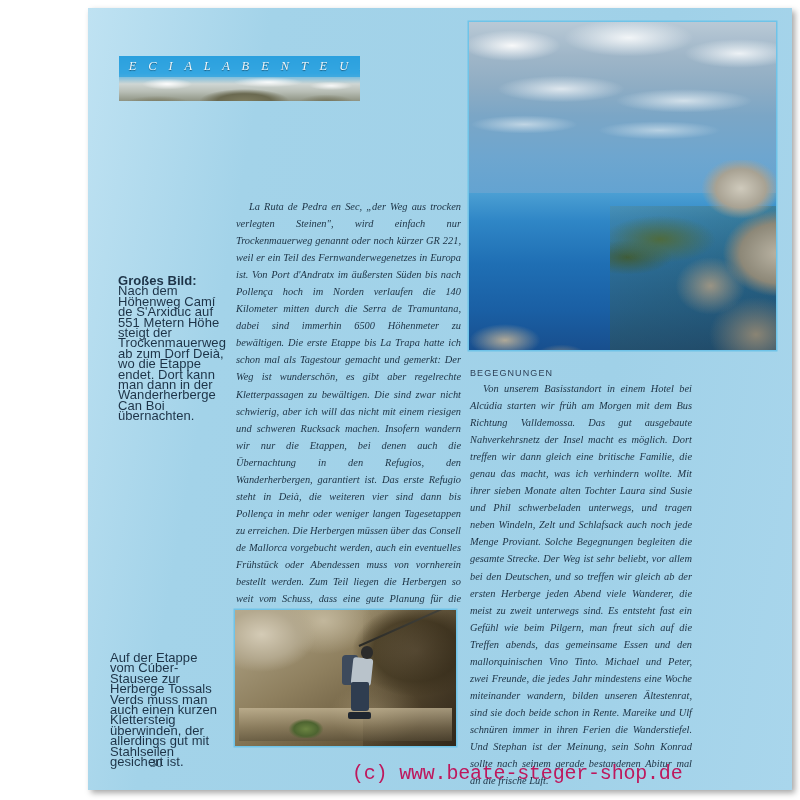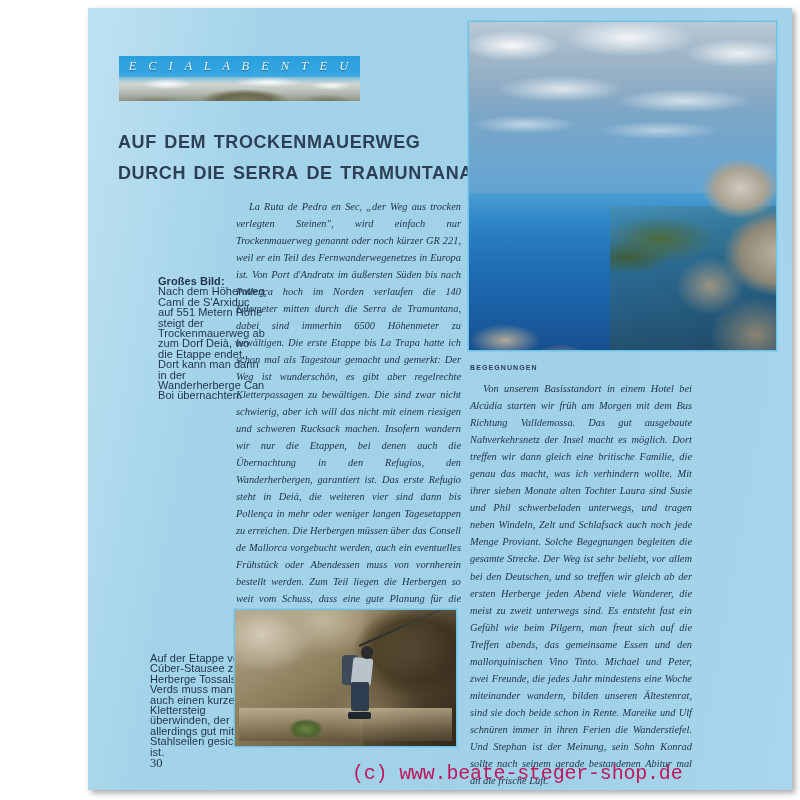--- a/index.html
+++ b/index.html
@@ -77,25 +77,24 @@
     font-variant: small-caps;
     text-transform: lowercase;
   }
   .headline::first-letter{ }
 
   
   .cap {
     position: absolute;
     width: 108px;
     font-family: "Liberation Sans", sans-serif;
-    font-size: 11px;
+    font-size: 13px;
     line-height: 10.4px;
     color: #1d3347;
     letter-spacing: .05px;
-    margin-left: 40px;
   }
   .cap-1 { left: 30px; top: 268px; }
   .cap-2 { left: 22px; top: 645px; }
   .cap-title { font-weight: 700; display:block; }
 
   
   .bodycol {
     position: absolute;
     font-family: "Liberation Serif", serif;
     font-style: italic;
@@ -109,22 +108,22 @@
   .col-left  { left: 148px; top: 190px; width: 225px; }
   .col-left  p { margin: 0; text-indent: 13px; }
 
   .col-right { left: 382px; top: 372px; width: 222px; }
   .col-right p { margin: 0; text-indent: 13px; }
 
   .subhead {
     position: absolute;
     left: 382px; top: 345px; width: 222px;
     font-family: "Liberation Sans", sans-serif;
-    font-weight: 700;
-    font-size: 10px;
+    font-weight: 400;
+    font-size: 13px;
     letter-spacing: 1.1px;
     color: #2c3f55;
     font-variant: small-caps;
     text-transform: lowercase;
   }
 
   
   .photo { position: absolute; overflow: hidden; }
   .photo-border { box-shadow: 0 0 0 1.5px #6fc3e8; }
 
@@ -240,21 +239,20 @@
     <div class="page-inner-glow"></div>
 
     <div class="banner">
       <div class="banner-photo">
         <div class="banner-clouds"></div>
       </div>
       <div class="banner-tint"></div>
       <div class="banner-label">S P E C I A L   A B E N T E U E R</div>
     </div>
 
-    <h1 class="headline">Auf dem Trockenmauerweg durch die Serra de Tramuntana</h1>
 
     <div class="cap cap-1">
       <span class="cap-title">Großes Bild:</span>
       <span>Nach dem Höhenweg Camí de S'Arxiduc auf 551 Metern Höhe steigt der Trockenmauerweg ab zum Dorf Deià, wo die Etappe endet. Dort kann man dann in der Wanderherberge Can Boi übernachten.</span>
     </div>
 
     <div class="cap cap-2">
       <span>Auf der Etappe vom Cúber-Stausee zur Herberge Tossals Verds muss man auch einen kurzen Klettersteig überwinden, der allerdings gut mit Stahlseilen gesichert ist.</span>
     </div>
 

